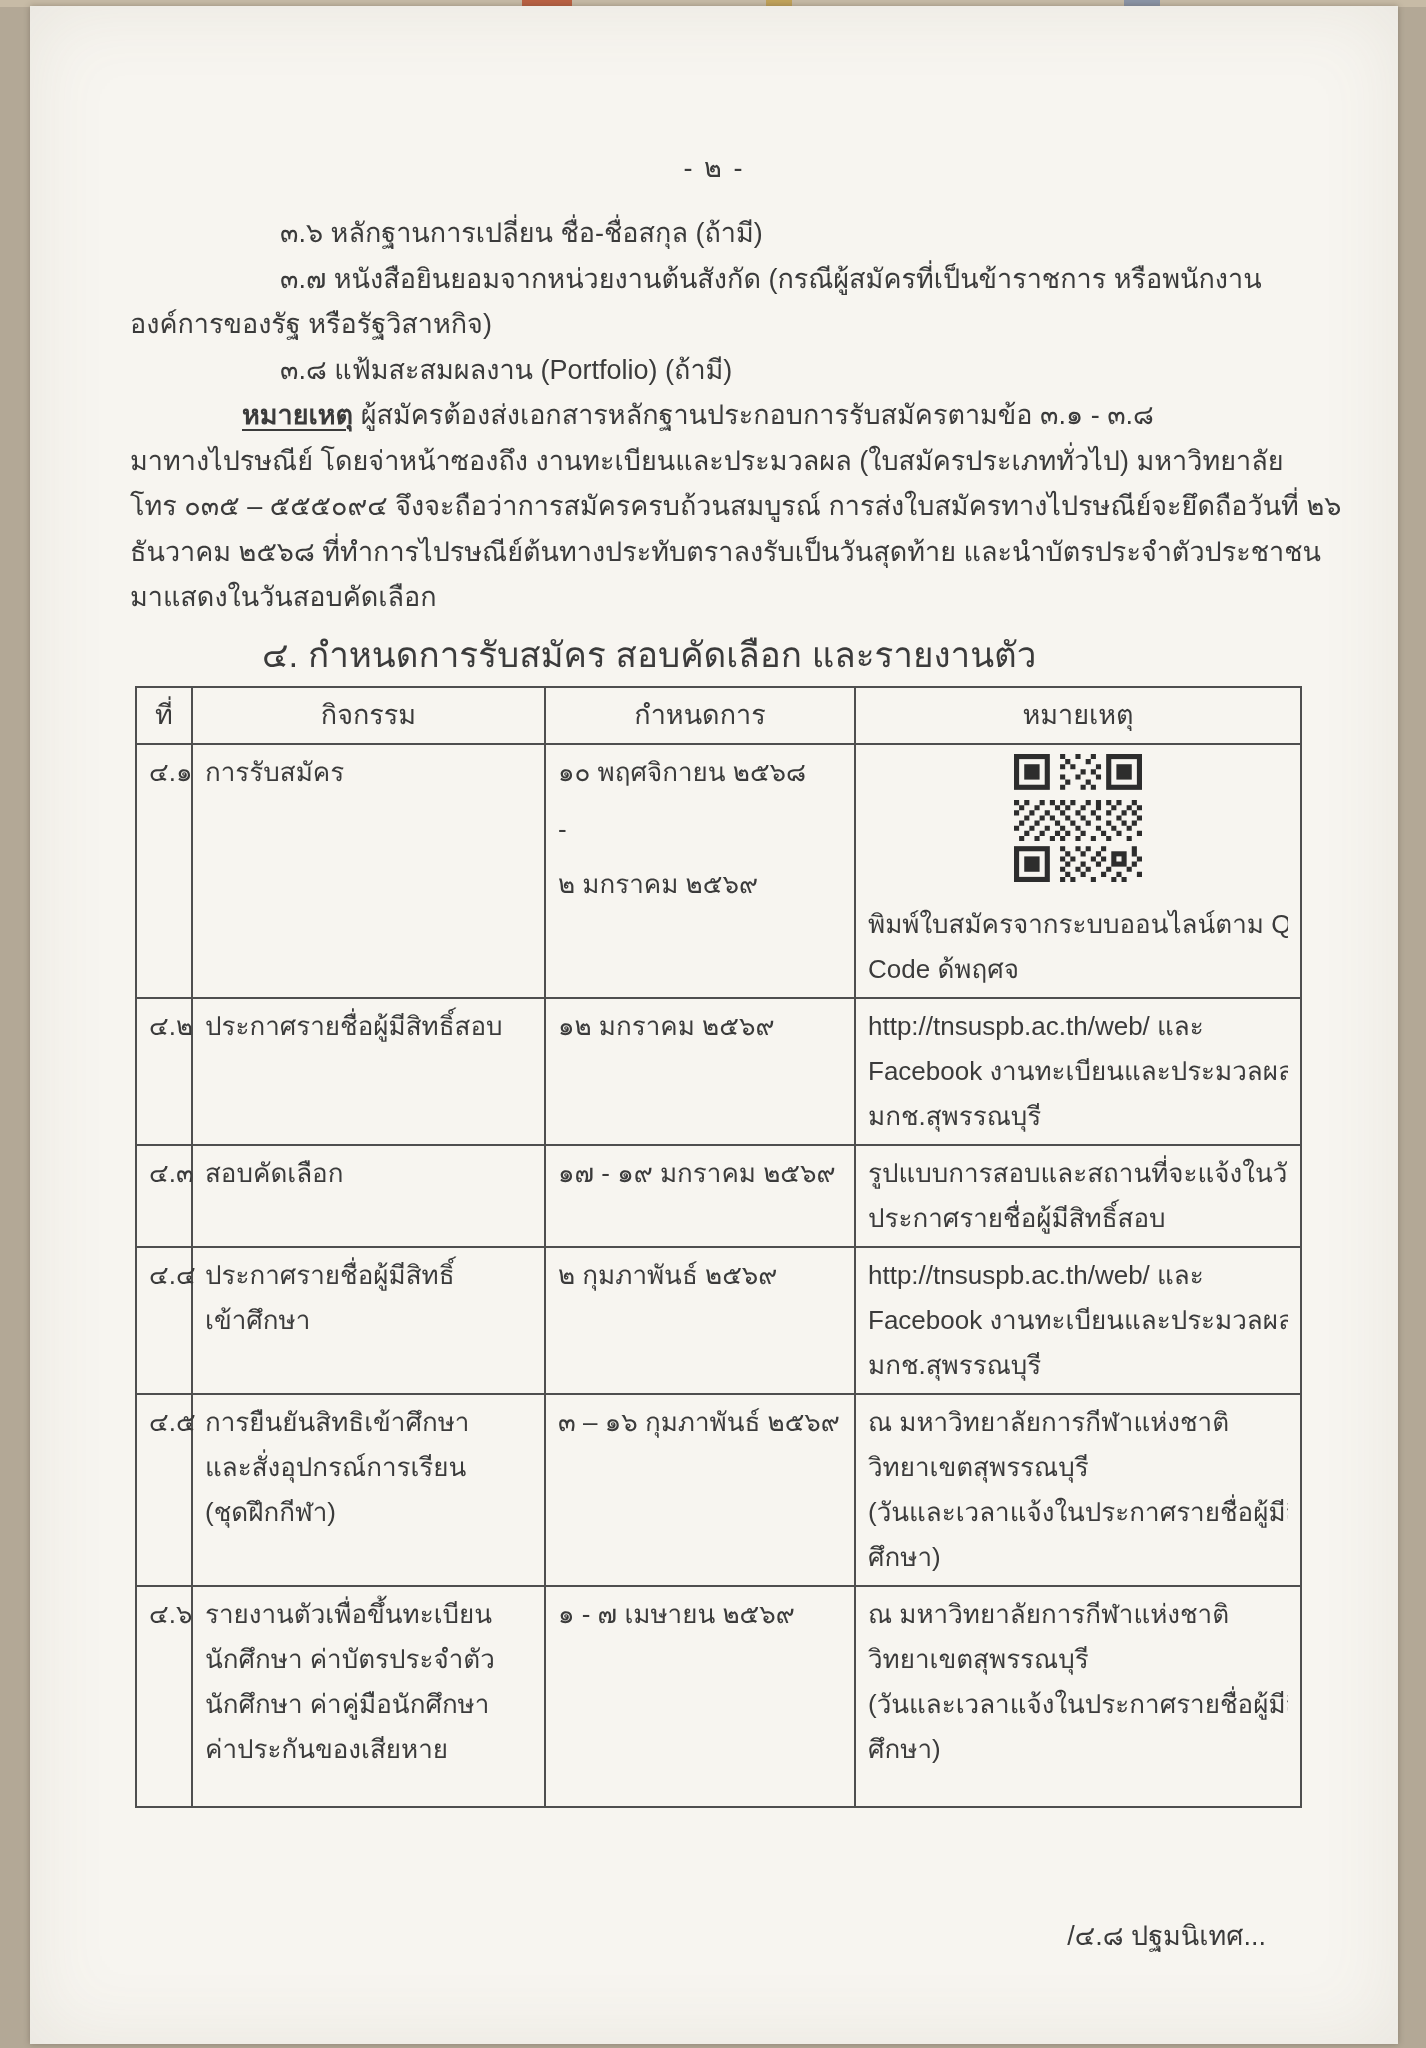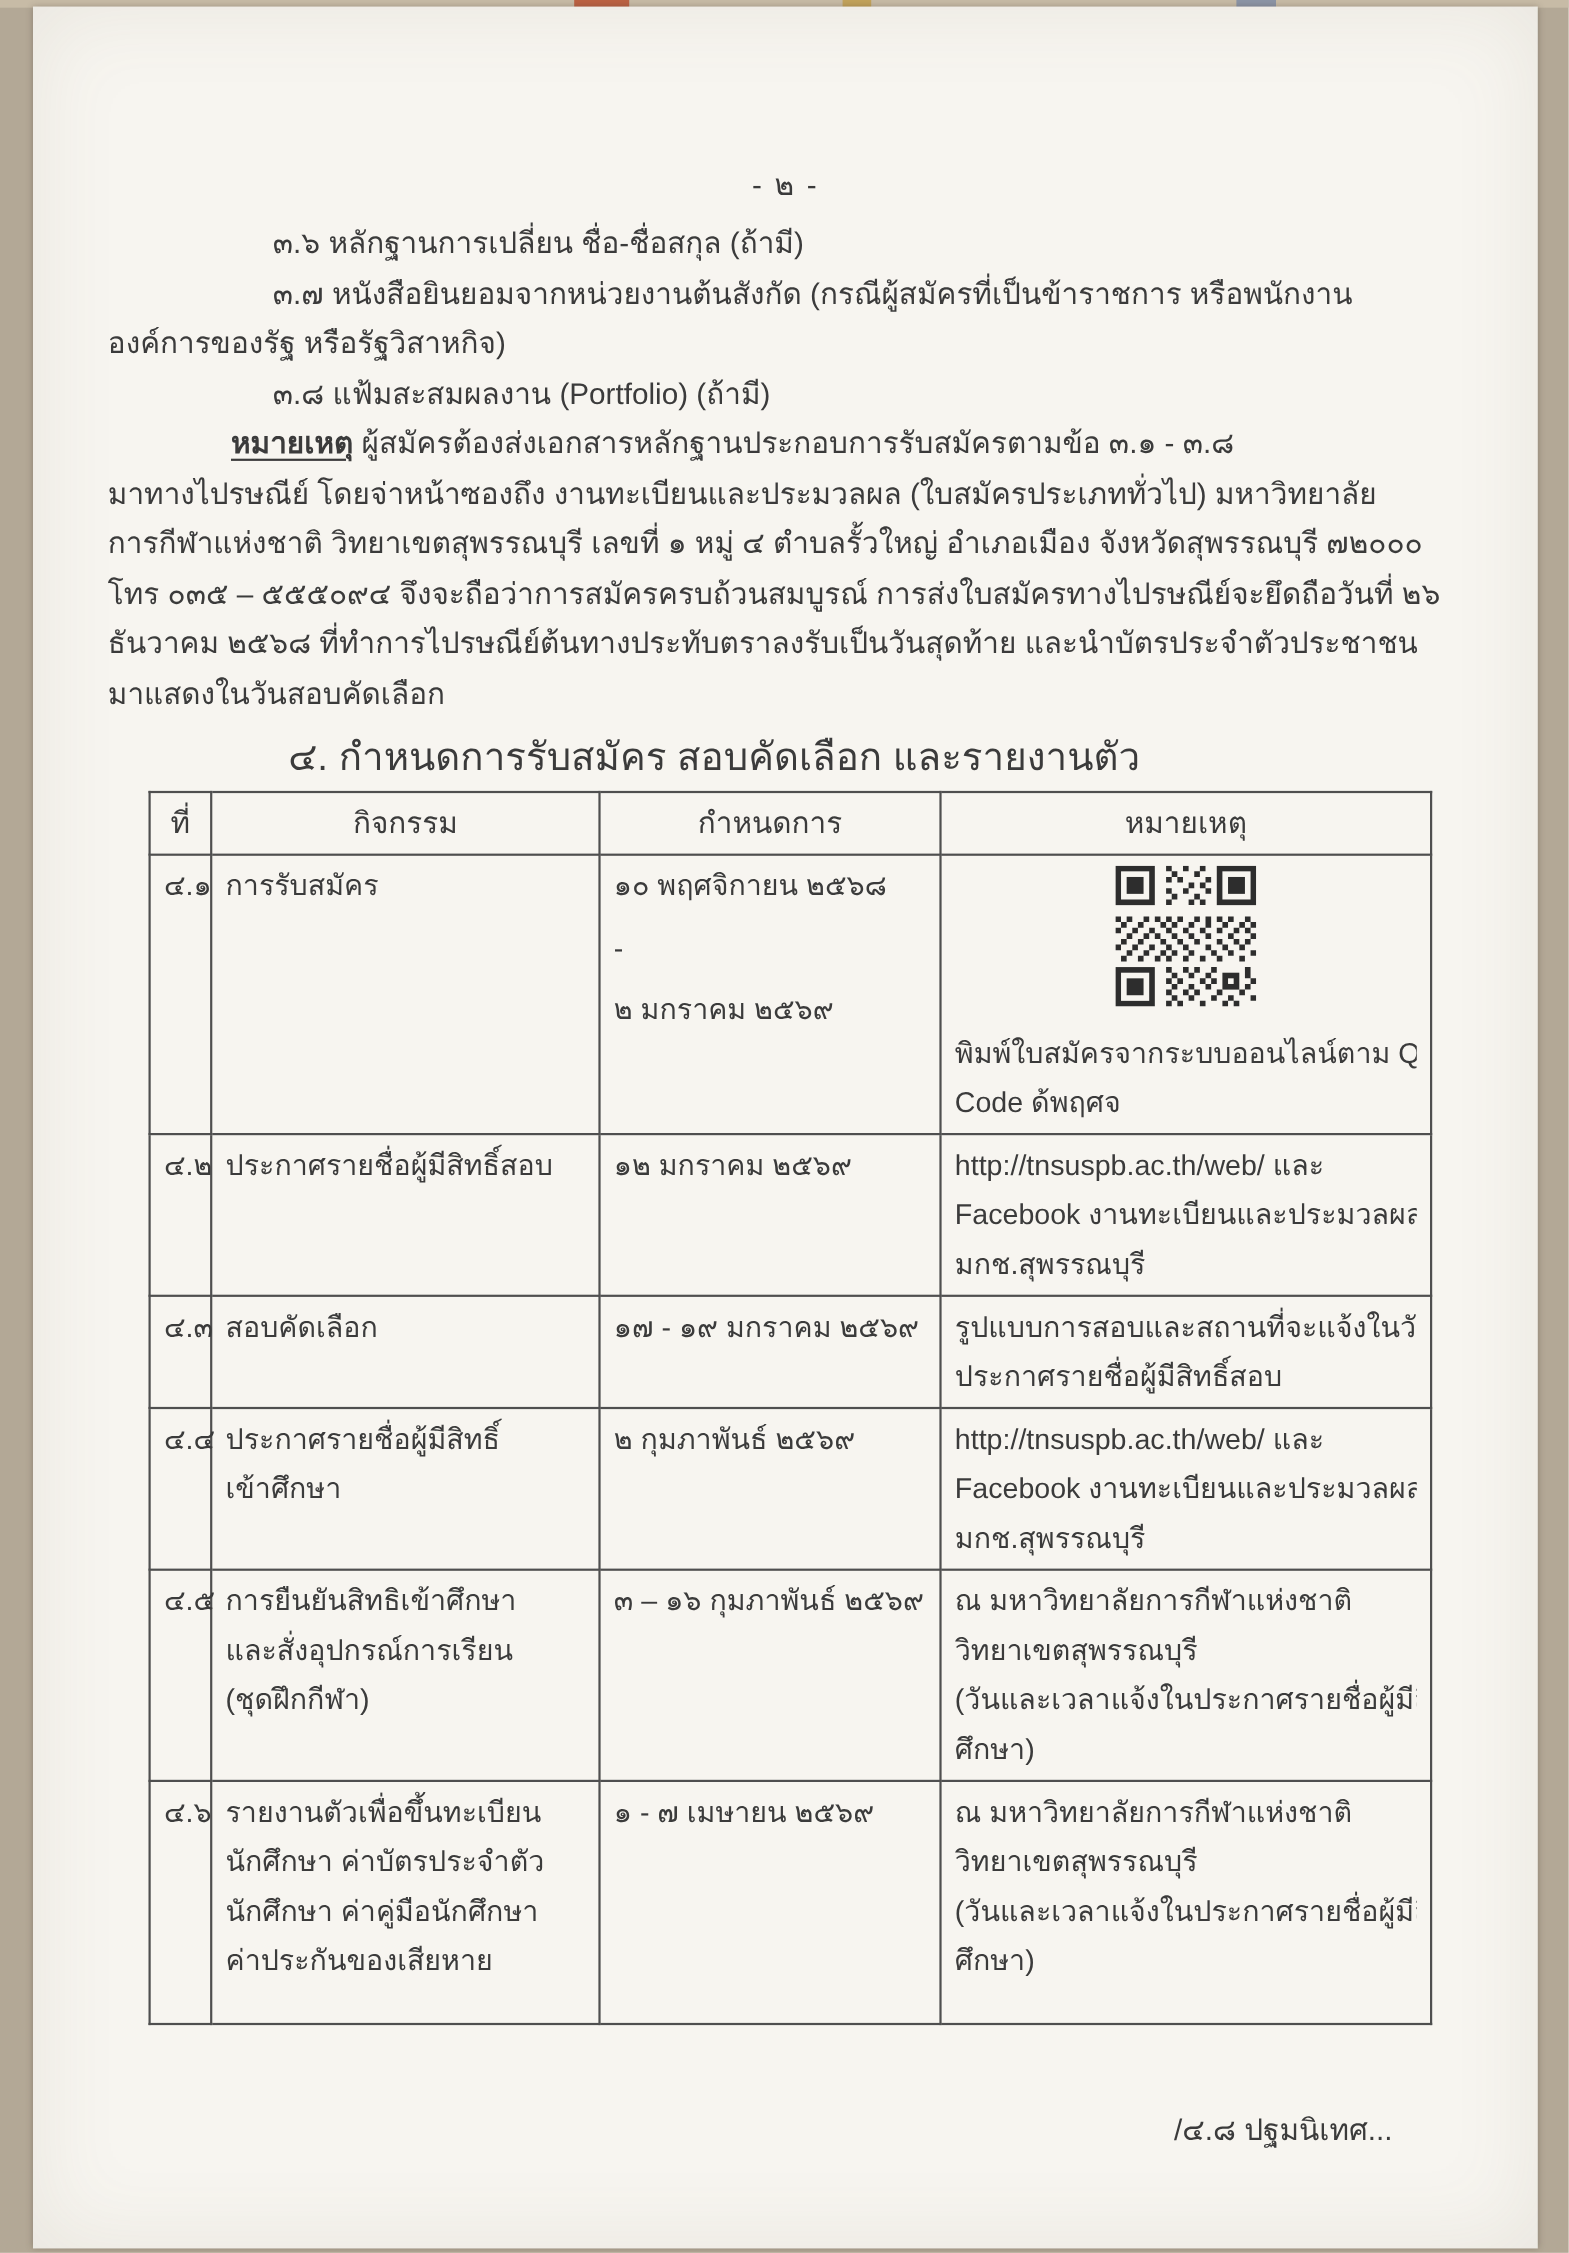--- a/index.html
+++ b/index.html
@@ -21,22 +21,22 @@
     position:absolute; left:30px; top:6px;
     width:1368px; height:2038px;
     background:#f7f5f0;
     box-shadow: inset 0 0 80px rgba(110,95,70,.10), 0 0 6px rgba(60,50,40,.35);
     overflow:hidden;
   }
 
   .page-number { margin-top:140px; text-align:center; font-size:27px; letter-spacing:2px; }
 
   .para {
-    margin-top:10px;
-    padding-left:68px; padding-right:60px;
+    margin-top:22px;
+    padding-left:100px; padding-right:60px;
     font-size:27px; line-height:45.5px;
   }
   .para .line { white-space:nowrap; }
   .indent-item { text-indent:150px; }
   .indent-note { text-indent:112px; }
   .note-label { font-weight:700; text-decoration:underline; text-underline-offset:5px; }
 
   .table-title { margin:6px 0 4px 232px; font-size:35px; white-space:nowrap; }
 
   table.schedule {
@@ -84,21 +84,20 @@
 
   <div class="page-number">- ๒ -</div>
 
   <div class="para">
     <div class="line indent-item">๓.๖ หลักฐานการเปลี่ยน ชื่อ-ชื่อสกุล (ถ้ามี)</div>
     <div class="line indent-item">๓.๗ หนังสือยินยอมจากหน่วยงานต้นสังกัด (กรณีผู้สมัครที่เป็นข้าราชการ หรือพนักงาน</div>
     <div class="line">องค์การของรัฐ หรือรัฐวิสาหกิจ)</div>
     <div class="line indent-item">๓.๘ แฟ้มสะสมผลงาน (Portfolio) (ถ้ามี)</div>
     <div class="line indent-note"><span class="note-label">หมายเหตุ</span><span> ผู้สมัครต้องส่งเอกสารหลักฐานประกอบการรับสมัครตามข้อ ๓.๑ - ๓.๘</span></div>
     <div class="line">มาทางไปรษณีย์ โดยจ่าหน้าซองถึง งานทะเบียนและประมวลผล (ใบสมัครประเภททั่วไป) มหาวิทยาลัย</div>
-    <div class="line">การกีฬาแห่งชาติ วิทยาเขตสุพรรณบุรี เลขที่ ๑ หมู่ ๔ ตำบลรั้วใหญ่ อำเภอเมือง จังหวัดสุพรรณบุรี ๗๒๐๐๐</div>
     <div class="line">โทร ๐๓๕ – ๕๕๕๐๙๔ จึงจะถือว่าการสมัครครบถ้วนสมบูรณ์ การส่งใบสมัครทางไปรษณีย์จะยึดถือวันที่ ๒๖</div>
     <div class="line">ธันวาคม ๒๕๖๘ ที่ทำการไปรษณีย์ต้นทางประทับตราลงรับเป็นวันสุดท้าย และนำบัตรประจำตัวประชาชน</div>
     <div class="line">มาแสดงในวันสอบคัดเลือก</div>
   </div>
 
   <div class="table-title">๔. กำหนดการรับสมัคร สอบคัดเลือก และรายงานตัว</div>
 
   <table class="schedule">
     <colgroup>
       <col style="width:56px">

